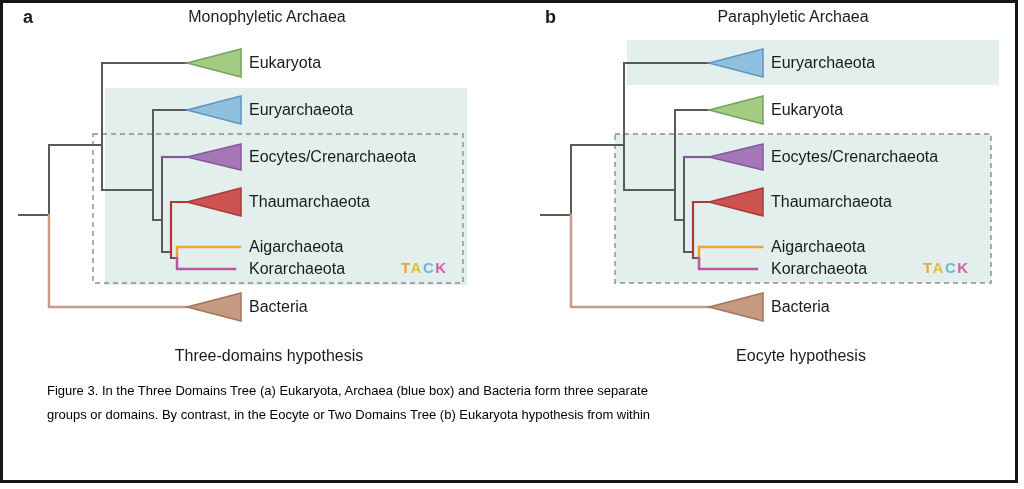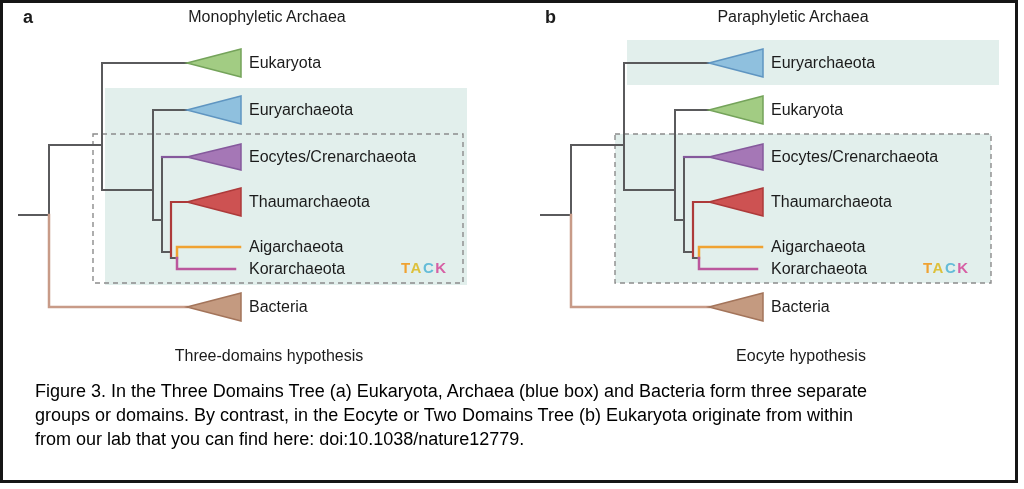--- a/index.html
+++ b/index.html
@@ -27,22 +27,22 @@
   .ln.red{stroke:var(--red_stroke);stroke-width:2.2}
   .ln.orange{stroke:var(--orange_line);stroke-width:2.5}
   .ln.magenta{stroke:var(--magenta_line);stroke-width:2.5}
   .tri{stroke-width:1.5}
   .tri.green{fill:var(--green_fill);stroke:var(--green_stroke)}
   .tri.blue{fill:var(--blue_fill);stroke:var(--blue_stroke)}
   .tri.purple{fill:var(--purple_fill);stroke:var(--purple_stroke)}
   .tri.red{fill:var(--red_fill);stroke:var(--red_stroke)}
   .tri.tan{fill:var(--tan_fill);stroke:var(--tan_stroke)}
   .caption{
-    position:absolute;left:32px;top:376px;
-    font-size:18px;line-height:24px;color:#000;white-space:nowrap;
+    position:absolute;left:44px;top:376px;
+    font-size:13px;line-height:24px;color:#000;white-space:nowrap;
   }
 </style>
 </head>
 <body>
 
 <div class="figure-frame">
 
   <svg class="panel" style="left:6px" width="492" height="368" viewBox="0 0 492 368">
 
     <text class="panel-letter" x="14" y="18">a</text>
@@ -126,17 +126,16 @@
     <text class="taxon" x="240" y="269">Korarchaeota</text>
     <text class="taxon" x="240" y="307">Bacteria</text>
 
     <text class="tack" x="392" y="268"><tspan fill="#f0a232">T</tspan><tspan fill="#ddc13c">A</tspan><tspan fill="#64bcd8">C</tspan><tspan fill="#d65fa4">K</tspan></text>
 
     <text class="hyp" x="270" y="356" text-anchor="middle">Eocyte hypothesis</text>
   </svg>
 
   <div class="caption">
     <div>Figure 3. In the Three Domains Tree (a) Eukaryota, Archaea (blue box) and Bacteria form three separate</div>
-    <div>groups or domains. By contrast, in the Eocyte or Two Domains Tree (b) Eukaryota originate from within</div>
-    <div>from our lab that you can find here: doi:10.1038/nature12779.</div>
+    <div>groups or domains. By contrast, in the Eocyte or Two Domains Tree (b) Eukaryota hypothesis from within</div>
   </div>
 
 </div>
 
 </body></html>

